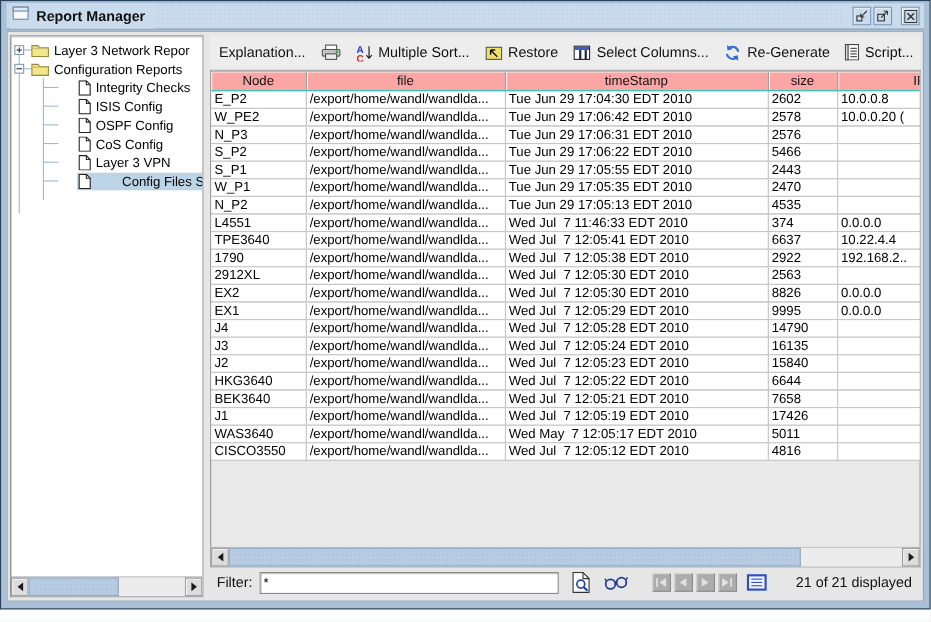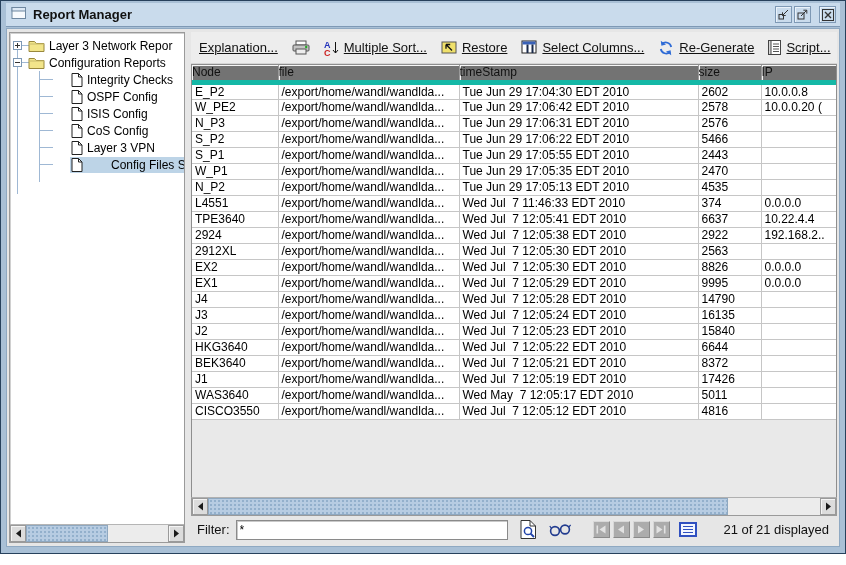--- a/index.html
+++ b/index.html
@@ -97,34 +97,34 @@
   }
 
   
   .right-panel { flex:1; display:flex; flex-direction:column; overflow:hidden; }
   .toolbar {
     flex:0 0 32px; display:flex; align-items:center;
     padding:0 4px 0 8px; background:#EDEDED;
     border-bottom:1px solid #D6D6D6;
     font-size:13px; color:#111; white-space:nowrap;
   }
-  .tb-btn { display:flex; align-items:flex-start; margin-right:14px; cursor:default;text-decoration:underline; }
+  .tb-btn { display:flex; align-items:center; margin-right:14px; cursor:default; }
   .tb-btn .ticon { display:flex; margin-right:5px; }
   .tb-btn.icon-only .ticon { margin-right:0; }
 
   .table-wrap {
     flex:1; border:1px solid #8E8E8E; border-bottom:none;
     background:#E9E9E9; overflow:hidden; position:relative;
   }
   table.grid { border-collapse:collapse; table-layout:fixed; width:719px; font-size:12px; }
   table.grid col.c0{width:86px} table.grid col.c1{width:181px}
   table.grid col.c2{width:239px} table.grid col.c3{width:63px} table.grid col.c4{width:150px}
   table.grid th {
-    height:17px; font-weight:normal; text-align:left; color:#111;
-    background:#737373; border-right:1px solid #9A9A9A; border-bottom:5px solid #14b8a6;
+    height:17px; font-weight:normal; text-align:center; color:#111;
+    background:#fca5a5; border-right:1px solid #9A9A9A; border-bottom:1px solid #14b8a6;
     box-shadow: inset 1px 1px 0 #F6F6F6;
     overflow:hidden; white-space:nowrap;
   }
   table.grid td {
     height:16px; background:#fff; color:#000;
     border-right:1px solid #C6C6C6; border-bottom:1px solid #C6C6C6;
     padding:0 2px 0 3px; overflow:hidden; white-space:pre;
   }
   .table-hscroll { flex:0 0 17px; display:flex; background:#E9E9E9; border:1px solid #9A9A9A; border-top:1px solid #B0B0B0; }
 
@@ -244,32 +244,32 @@
             </span>
           </div>
           <div class="tree-row lvl1">
             <span class="tree-label-wrap">
               <span class="tree-icon" style="display: flex;">
                 <svg width="12" height="14">
                   <path d="M1 0.5 h6.5 l3.5 3.5 v9.5 H1 z" fill="#fff" stroke="#222"></path>
                   <path d="M7.5 0.5 v3.5 h3.5" fill="none" stroke="#222"></path>
                 </svg>
               </span>
-              <span>OSPF Config</span>
+              <span>ISIS Config</span>
             </span>
           </div>
           <div class="tree-row lvl1">
             <span class="tree-label-wrap">
               <span class="tree-icon" style="display: flex;">
                 <svg width="12" height="14">
                   <path d="M1 0.5 h6.5 l3.5 3.5 v9.5 H1 z" fill="#fff" stroke="#222"></path>
                   <path d="M7.5 0.5 v3.5 h3.5" fill="none" stroke="#222"></path>
                 </svg>
               </span>
-              <span>ISIS Config</span>
+              <span>OSPF Config</span>
             </span>
           </div>
           <div class="tree-row lvl1">
             <span class="tree-label-wrap">
               <span class="tree-icon" style="display: flex;">
                 <svg width="12" height="14">
                   <path d="M1 0.5 h6.5 l3.5 3.5 v9.5 H1 z" fill="#fff" stroke="#222"></path>
                   <path d="M7.5 0.5 v3.5 h3.5" fill="none" stroke="#222"></path>
                 </svg>
               </span>
@@ -464,21 +464,21 @@
                 <td>0.0.0.0</td>
               </tr>
               <tr>
                 <td>TPE3640</td>
                 <td>/export/home/wandl/wandlda...</td>
                 <td>Wed Jul  7 12:05:41 EDT 2010</td>
                 <td>6637</td>
                 <td>10.22.4.4</td>
               </tr>
               <tr>
-                <td>2924</td>
+                <td>1790</td>
                 <td>/export/home/wandl/wandlda...</td>
                 <td>Wed Jul  7 12:05:38 EDT 2010</td>
                 <td>2922</td>
                 <td>192.168.2..</td>
               </tr>
               <tr>
                 <td>2912XL</td>
                 <td>/export/home/wandl/wandlda...</td>
                 <td>Wed Jul  7 12:05:30 EDT 2010</td>
                 <td>2563</td>
@@ -523,21 +523,21 @@
                 <td>HKG3640</td>
                 <td>/export/home/wandl/wandlda...</td>
                 <td>Wed Jul  7 12:05:22 EDT 2010</td>
                 <td>6644</td>
                 <td></td>
               </tr>
               <tr>
                 <td>BEK3640</td>
                 <td>/export/home/wandl/wandlda...</td>
                 <td>Wed Jul  7 12:05:21 EDT 2010</td>
-                <td>8372</td>
+                <td>7658</td>
                 <td></td>
               </tr>
               <tr>
                 <td>J1</td>
                 <td>/export/home/wandl/wandlda...</td>
                 <td>Wed Jul  7 12:05:19 EDT 2010</td>
                 <td>17426</td>
                 <td></td>
               </tr>
               <tr>

